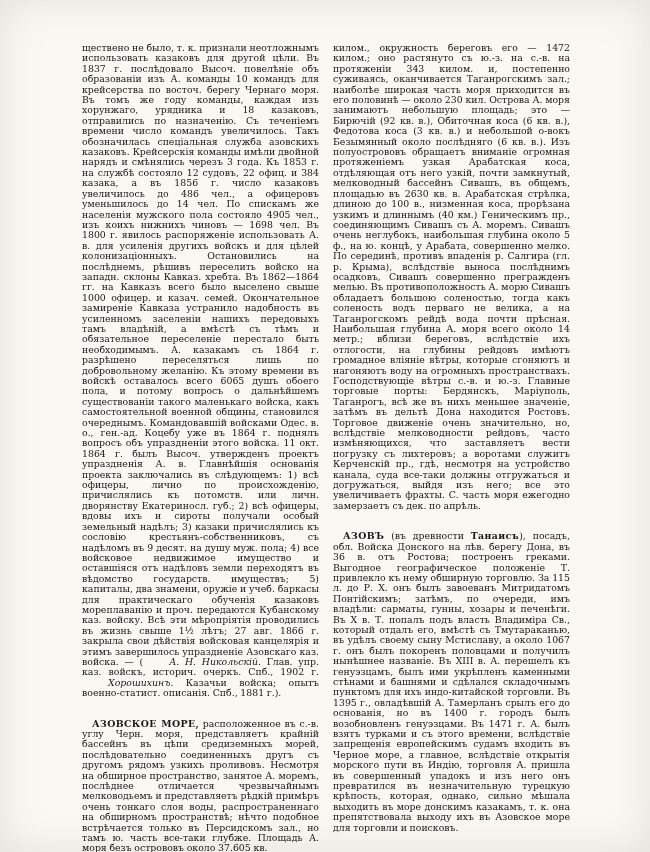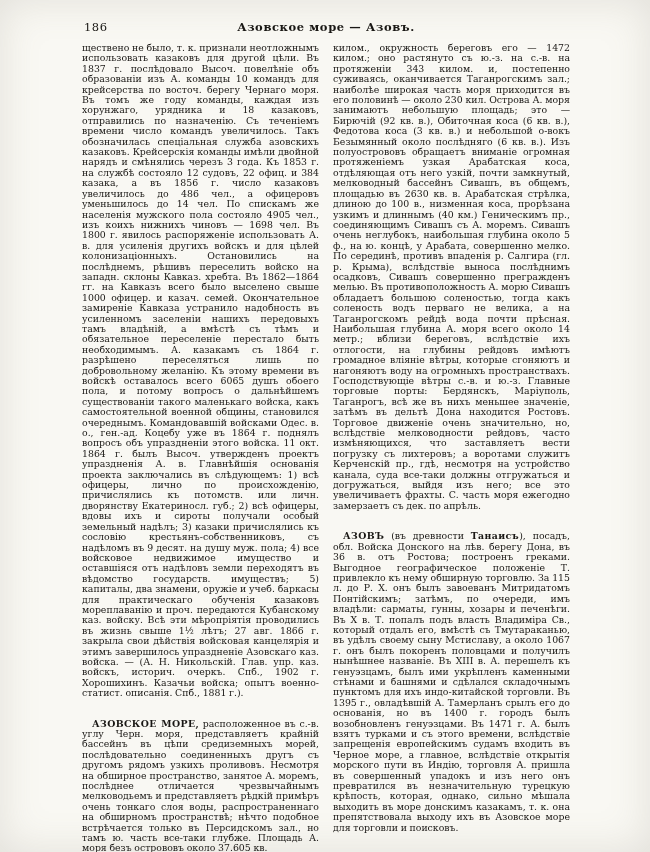--- a/index.html
+++ b/index.html
@@ -62,31 +62,29 @@
   }
   p.article {
     margin-top: 20px;
     text-indent: 10px;
   }
   .art-title {
     font-weight: bold;
     letter-spacing: 0.4px;
   }
   .it {
+    font-style: italic;
+    padding-left: 26px;
   }
 </style>
 </head>
 <body>
 
 <div class="page">
 
-  <div class="header-row">
-    <span class="page-number">186</span>
-    <span class="running-title">Азовское море — Азовъ.</span>
-  </div>
 
   <div class="columns">
 
     <div class="col">
       <p><span>ществено не было, т. к. признали неотложнымъ использовать казаковъ для другой цѣли. Въ 1837 г. послѣдовало Высоч. повелѣніе объ образованіи изъ А. команды 10 командъ для крейсерства по восточ. берегу Чернаго моря. Въ томъ же году команды, каждая изъ хорунжаго, урядника и 18 казаковъ, отправились по назначенію. Съ теченіемъ времени число командъ увеличилось. Такъ обозначилась спеціальная служба азовскихъ казаковъ. Крейсерскія команды имѣли двойной нарядъ и смѣнялись черезъ 3 года. Къ 1853 г. на службѣ состояло 12 судовъ, 22 офиц. и 384 казака, а въ 1856 г. число казаковъ увеличилось до 486 чел., а офицеровъ уменьшилось до 14 чел. По спискамъ же населенія мужского пола состояло 4905 чел., изъ коихъ нижнихъ чиновъ — 1698 чел. Въ 1800 г. явилось распоряженіе использовать А. в. для усиленія другихъ войскъ и для цѣлей колонизаціонныхъ. Остановились на послѣднемъ, рѣшивъ переселить войско на западн. склоны Кавказ. хребта. Въ 1862—1864 гг. на Кавказъ всего было выселено свыше 1000 офицер. и казач. семей. Окончательное замиреніе Кавказа устранило надобность въ усиленномъ заселеніи нашихъ передовыхъ тамъ владѣній, а вмѣстѣ съ тѣмъ и обязательное переселеніе перестало быть необходимымъ. А. казакамъ съ 1864 г. разрѣшено переселяться лишь по добровольному желанію. Къ этому времени въ войскѣ оставалось всего 6065 душъ обоего пола, и потому вопросъ о дальнѣйшемъ существованіи такого маленькаго войска, какъ самостоятельной военной общины, становился очереднымъ. Командовавшій войсками Одес. в. о., ген.-ад. Коцебу уже въ 1864 г. поднялъ вопросъ объ упраздненіи этого войска. 11 окт. 1864 г. былъ Высоч. утвержденъ проектъ упраздненія А. в. Главнѣйшія основанія проекта заключались въ слѣдующемъ: 1) всѣ офицеры, лично по происхожденію, причислялись къ потомств. или личн. дворянству Екатериносл. губ.; 2) всѣ офицеры, вдовы ихъ и сироты получали особый земельный надѣлъ; 3) казаки причислялись къ сословію крестьянъ-собственниковъ, съ надѣломъ въ 9 десят. на душу муж. пола; 4) все войсковое недвижимое имущество и оставшіяся отъ надѣловъ земли переходятъ въ вѣдомство государств. имуществъ; 5) капиталы, два знамени, оружіе и учеб. баркасы для практическаго обученія казаковъ мореплаванію и проч. передаются Кубанскому каз. войску. Всѣ эти мѣропріятія проводились въ жизнь свыше 1½ лѣтъ; 27 авг. 1866 г. закрыла свои дѣйствія войсковая канцелярія и этимъ завершилось упраздненіе Азовскаго каз. войска. — (</span><span class="it">А. Н. Никольскій.</span><span> Глав. упр. каз. войскъ, историч. очеркъ. Спб., 1902 г. </span><span class="it">Хорошихинъ.</span><span> Казачьи войска; опытъ военно-статист. описанія. Спб., 1881 г.).</span></p>
 
       <p class="article"><span class="art-title">АЗОВСКОЕ МОРЕ,</span><span> расположенное въ с.-в. углу Черн. моря, представляетъ крайній бассейнъ въ цѣпи средиземныхъ морей, послѣдовательно соединенныхъ другъ съ другомъ рядомъ узкихъ проливовъ. Несмотря на обширное пространство, занятое А. моремъ, послѣднее отличается чрезвычайнымъ мелководьемъ и представляетъ рѣдкій примѣръ очень тонкаго слоя воды, распространеннаго на обширномъ пространствѣ; нѣчто подобное встрѣчается только въ Персидскомъ зал., но тамъ ю. часть все-таки глубже. Площадь А. моря безъ острововъ около 37.605 кв.</span></p>
     </div>
 
     <div class="col">

